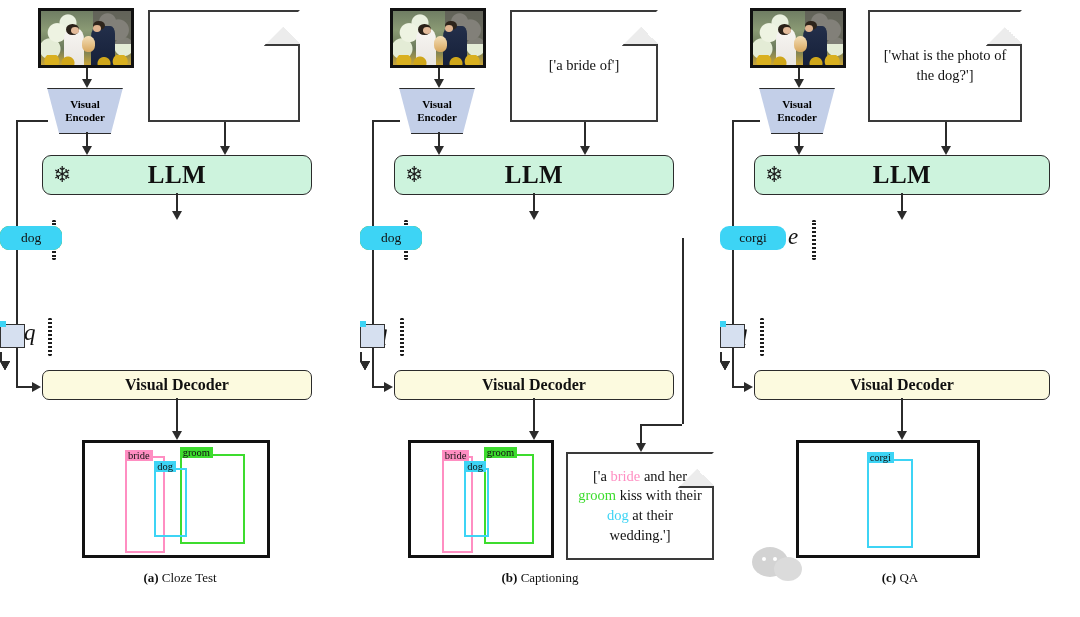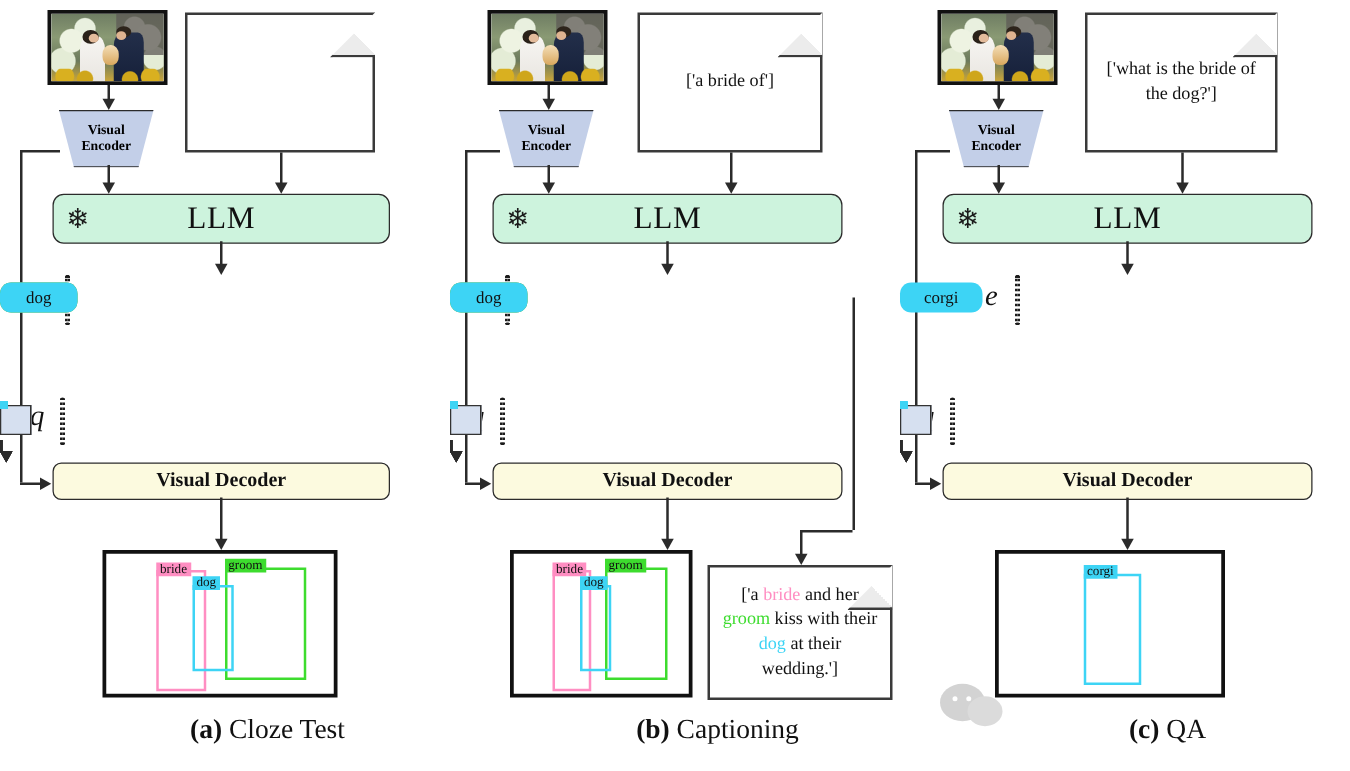--- a/index.html
+++ b/index.html
@@ -52,21 +52,21 @@
   .encoder{position:absolute;background:#c3cfe8;border:1.5px solid #2b2b2b;
     clip-path:polygon(6% 0%,94% 0%,80% 100%,20% 100%);
     display:flex;flex-direction:column;align-items:center;justify-content:center;
     font-weight:bold;font-size:11px;line-height:1.15;color:#000;}
 
   
   .llm{position:absolute;background:#cdf3dd;border:1.6px solid #2b2b2b;border-radius:9px;
        display:flex;align-items:center;justify-content:center;}
   .llm .snow{position:absolute;left:10px;top:50%;transform:translateY(-50%);
        font-size:22px;line-height:1;color:#1a1a1a;}
-  .llm .llmlabel{font-weight:normal;font-size:25px;letter-spacing:.5px;}
+  .llm .llmlabel{font-weight:bold;font-size:25px;letter-spacing:.5px;}
 
   
   .decoder{position:absolute;background:#fcfadf;border:1.6px solid #2b2b2b;border-radius:7px;
        display:flex;align-items:center;justify-content:center;font-weight:bold;font-size:16px;}
 
   
   .dashgroup{position:absolute;border:2px dotted #1d1d1d;border-radius:9px;background:transparent;}
   .sym{position:absolute;font-style:italic;font-size:23px;font-family:"Liberation Serif",serif;}
 
   
@@ -76,21 +76,21 @@
 
   
   .vline{position:absolute;background:#2b2b2b;width:1.8px;}
   .hline{position:absolute;background:#2b2b2b;height:1.8px;}
   .arrowdown{position:absolute;width:0;height:0;border-left:5px solid transparent;
      border-right:5px solid transparent;border-top:9px solid #2b2b2b;}
   .arrowright{position:absolute;width:0;height:0;border-top:5px solid transparent;
      border-bottom:5px solid transparent;border-left:9px solid #2b2b2b;}
 
   
-  .caption{position:absolute;width:100%;text-align:center;font-size:22px;padding-left:34px;}
+  .caption{position:absolute;width:100%;text-align:center;font-size:13px;}
   .caption b{font-weight:bold;}
 
   
   .resultphoto{position:absolute;border:3px solid #111;box-sizing:border-box;overflow:hidden;}
   .bbox{position:absolute;box-sizing:border-box;}
   .blabel{position:absolute;font-size:10.5px;padding:0 3px;white-space:nowrap;color:#111;}
 
   
   #watermark{position:absolute;left:752px;top:545px;display:flex;align-items:center;
      opacity:.30;color:#555;font-size:30px;font-family:"Liberation Sans",sans-serif;z-index:40;}
@@ -381,21 +381,21 @@
     </div>
     <div class="vline" style="left: 78px; top: 132px; height: 15px;"></div>
     <div class="arrowdown" style="left: 73.9px; top: 146px;"></div>
     <div class="hline" style="left: 12px; top: 120px; width: 28px;"></div>
     <div class="vline" style="left: 12px; top: 120px; height: 266px;"></div>
     <div class="hline" style="left: 12px; top: 386px; width: 13px;"></div>
     <div class="arrowright" style="left: 24px; top: 382px;"></div>
     <div class="note" style="left: 148px; top: 10px; width: 154px; height: 112px;">
       <div class="fold"></div>
       <div class="txt">
-        <div>['what is the bride of</div>
+        <div>['what is the photo of</div>
         <div>the dog?']</div>
       </div>
     </div>
     <div class="vline" style="left: 225px; top: 122px; height: 25px;"></div>
     <div class="arrowdown" style="left: 220.9px; top: 146px;"></div>
     <div class="llm" style="left: 34px; top: 155px; width: 294px; height: 38px;">
       <span class="snow">❄</span>
       <span class="llmlabel">LLM</span>
     </div>
     <div class="vline" style="left: 181px; top: 193px; height: 19px;"></div>

